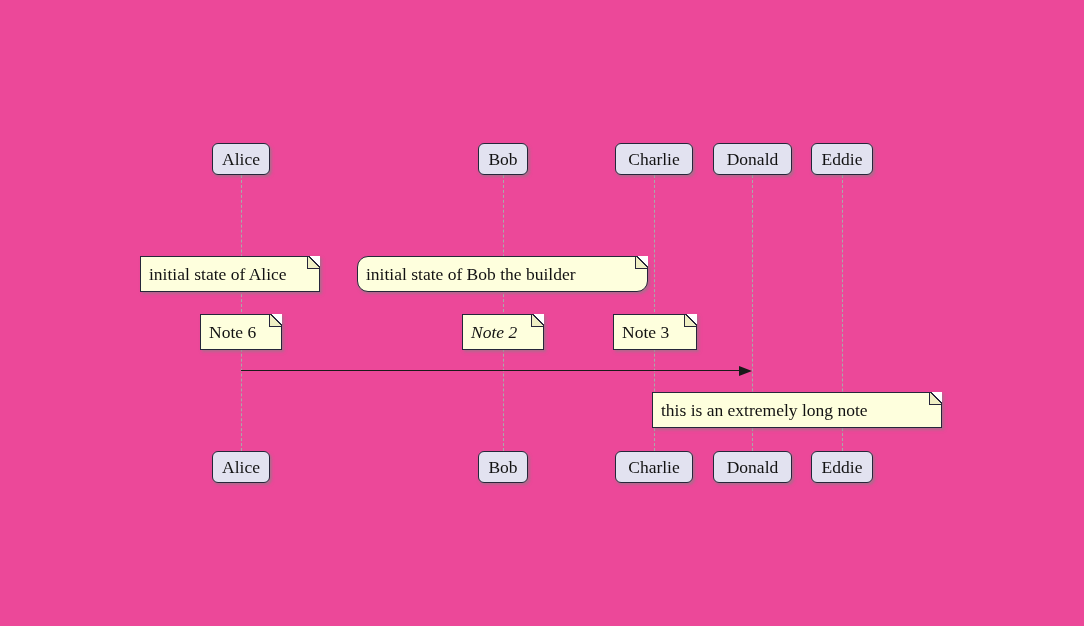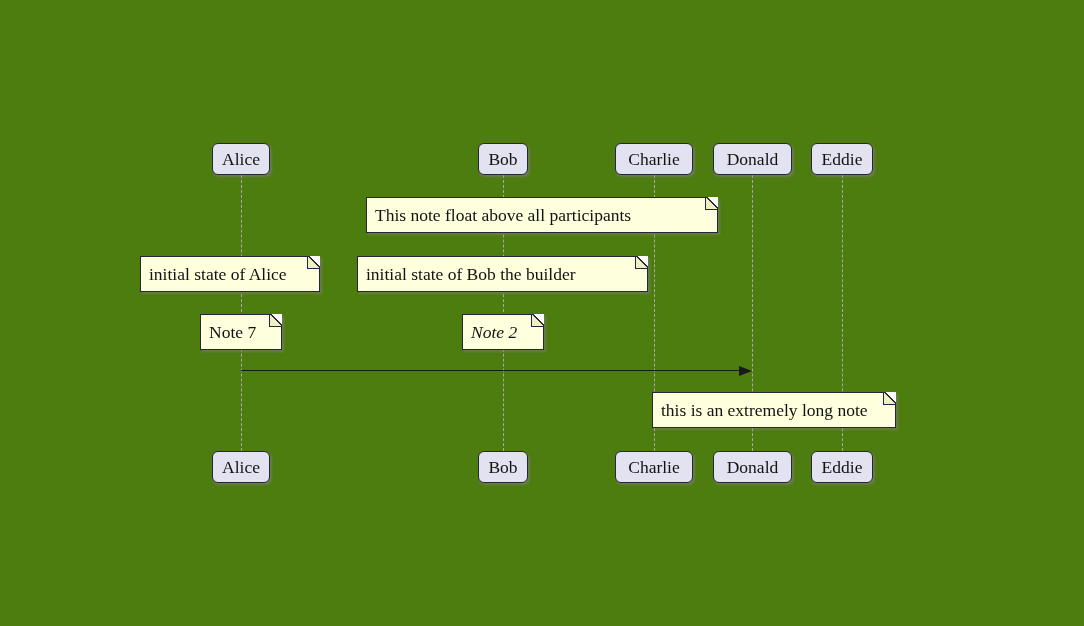--- a/index.html
+++ b/index.html
@@ -1,20 +1,20 @@
 <!DOCTYPE html>
 <html><head>
 <meta charset="utf-8">
 <style>
   html, body { margin: 0; padding: 0; background: #ffffff; }
   .canvas {
     position: relative;
     width: 1084px;
     height: 626px;
-    background: #4d7c0f;
+    background: #ec4899;
     overflow: hidden;
     font-family: "Liberation Serif", "DejaVu Serif", serif;
     color: #121212;
   }
   .lifeline {
     position: absolute;
     top: 175px;
     height: 276px;
     width: 0;
     border-left: 1px dashed #a9a9a9;
@@ -83,50 +83,50 @@
   <div class="lifeline" style="left:654px;"></div>
   <div class="lifeline" style="left:752px;"></div>
   <div class="lifeline" style="left:842px;"></div>
 
   <div class="pbox" style="left:212px; top:143px; width:58px;">Alice</div>
   <div class="pbox" style="left:478px; top:143px; width:50px;">Bob</div>
   <div class="pbox" style="left:615px; top:143px; width:78px;">Charlie</div>
   <div class="pbox" style="left:713px; top:143px; width:79px;">Donald</div>
   <div class="pbox" style="left:811px; top:143px; width:62px;">Eddie</div>
 
-  <div class="note" style="left:366px; top:197px; width:352px;">
-    <span>This note float above all participants</span>
-    <span class="fold"></span>
-  </div>
 
   <div class="note" style="left:140px; top:256px; width:180px;">
     <span>initial state of Alice</span>
     <span class="fold"></span>
   </div>
 
-  <div class="note" style="left:357px; top:256px; width:291px;">
+  <div class="note" style="left:357px; top:256px; width:291px;border-radius:11px;">
     <span>initial state of Bob the builder</span>
     <span class="fold"></span>
   </div>
 
   <div class="note" style="left:200px; top:314px; width:82px;">
-    <span>Note 7</span>
+    <span>Note 6</span>
     <span class="fold"></span>
   </div>
 
   <div class="note" style="left:462px; top:314px; width:82px;font-style:italic;">
     <span>Note 2</span>
     <span class="fold"></span>
   </div>
 
+  <div class="note" style="left:613px; top:314px; width:84px;">
+    <span>Note 3</span>
+    <span class="fold"></span>
+  </div>
 
   <div class="msg-line" style="left:241px; top:370px; width:504px;"></div>
   <div class="arrow-head" style="left:739px; top:366px;"></div>
 
-  <div class="note" style="left:652px; top:392px; width:244px;">
+  <div class="note" style="left:652px; top:392px; width:290px;">
     <span>this is an extremely long note</span>
     <span class="fold"></span>
   </div>
 
   <div class="pbox" style="left:212px; top:451px; width:58px;">Alice</div>
   <div class="pbox" style="left:478px; top:451px; width:50px;">Bob</div>
   <div class="pbox" style="left:615px; top:451px; width:78px;">Charlie</div>
   <div class="pbox" style="left:713px; top:451px; width:79px;">Donald</div>
   <div class="pbox" style="left:811px; top:451px; width:62px;">Eddie</div>
 

